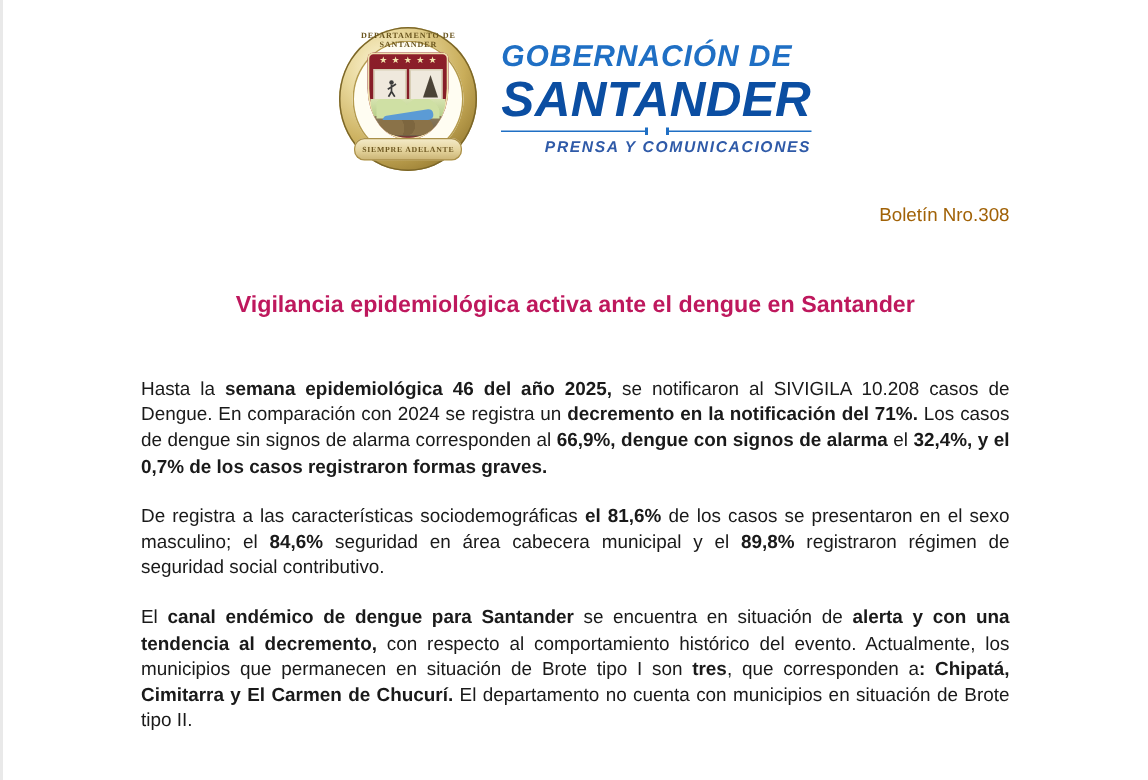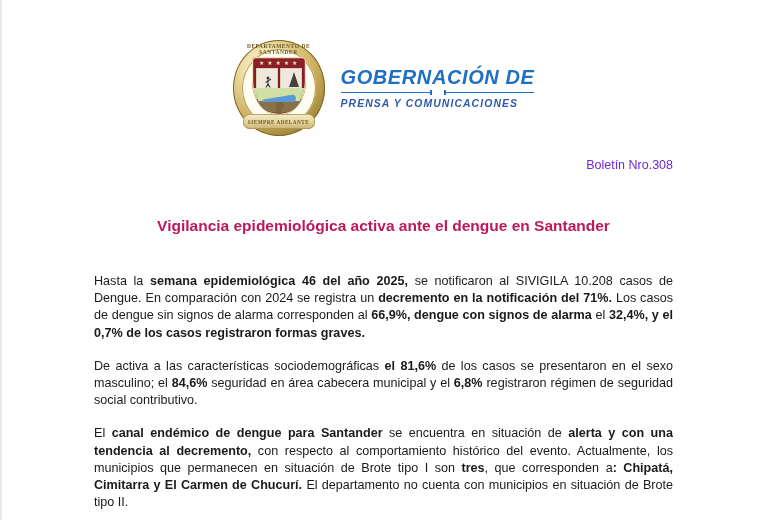--- a/index.html
+++ b/index.html
@@ -22,21 +22,21 @@
     box-sizing: border-box;
     border-left: 2px solid #e9e9e9;
   }
 
   
   .letterhead {
     display: flex;
     align-items: center;
     justify-content: center;
     gap: 16px;
-    padding-top: 40px;
+    padding-top: 18px;
   }
 
   
   .emblem {
     position: relative;
     width: 92px;
     height: 96px;
     flex: 0 0 auto;
   }
   .emblem .ring {
@@ -213,30 +213,30 @@
     background: #ffffff;
     border-left: 2px solid #1f6fc4;
     border-right: 2px solid #1f6fc4;
   }
   .wordmark .line3 {
     font-size: 10.4px;
     font-weight: bold;
     font-style: italic;
     letter-spacing: 1.1px;
     color: #2f5aa8;
-    text-align: left;
+    text-align: right;
   }
 
   
   .bulletin-no {
     text-align: right;
     padding-right: 92px;
     margin-top: 22px;
     font-size: 12.5px;
-    color: #6d28d9;
+    color: #a16207;
     padding-left: 40px;
   }
 
   
   .doc-title {
     text-align: center;
     font-size: 15.5px;
     font-weight: bold;
     margin-top: 45px;
     color: #be185d;
@@ -288,29 +288,30 @@
           <div class="stones"></div>
         </div>
       </div>
       <div class="banner">
         <span>SIEMPRE ADELANTE</span>
       </div>
     </div>
 
     <div class="wordmark">
       <div class="line1">GOBERNACIÓN DE</div>
+      <div class="line2">SANTANDER</div>
       <div class="rule"></div>
       <div class="line3">PRENSA Y COMUNICACIONES</div>
     </div>
 
   </div>
 
   <div class="bulletin-no">Boletín Nro.308</div>
 
   <h1 class="doc-title">Vigilancia epidemiológica activa ante el dengue en Santander</h1>
 
   <div class="body-copy">
     <p><span>Hasta la </span><b>semana epidemiológica 46 del año 2025,</b><span> se notificaron al SIVIGILA 10.208 casos de Dengue. En comparación con 2024 se registra un </span><b>decremento en la notificación del 71%.</b><span> Los casos de dengue sin signos de alarma corresponden al </span><b>66,9%, dengue con signos de alarma</b><span> el </span><b>32,4%, y el 0,7% de los casos registraron formas graves.</b></p>
-    <p><span>De activa a las características sociodemográficas </span><b>el 81,6%</b><span> de los casos se presentaron en el sexo masculino; el </span><b>84,6%</b><span> seguridad en área cabecera municipal y el </span><b>6,8%</b><span> registraron régimen de seguridad social contributivo.</span></p>
+    <p><span>De registra a las características sociodemográficas </span><b>el 81,6%</b><span> de los casos se presentaron en el sexo masculino; el </span><b>84,6%</b><span> seguridad en área cabecera municipal y el </span><b>89,8%</b><span> registraron régimen de seguridad social contributivo.</span></p>
     <p><span>El </span><b>canal endémico de dengue para Santander</b><span> se encuentra en situación de </span><b>alerta y con una tendencia al decremento,</b><span> con respecto al comportamiento histórico del evento. Actualmente, los municipios que permanecen en situación de Brote tipo I son </span><b>tres</b><span>, que corresponden a</span><b>: Chipatá, Cimitarra y El Carmen de Chucurí.</b><span> El departamento no cuenta con municipios en situación de Brote tipo II.</span></p>
   </div>
 
 </div>
 
 </body></html>

